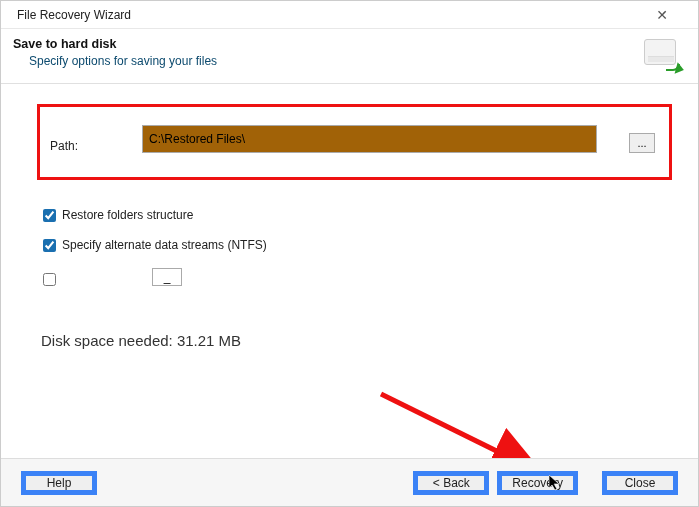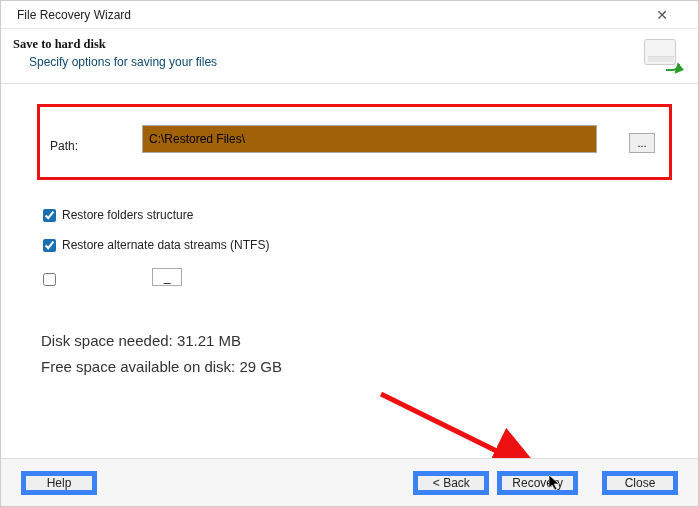--- a/index.html
+++ b/index.html
@@ -28,21 +28,21 @@
       color: #555;
       cursor: pointer;
     }
     .header {
       display: flex;
       align-items: flex-start;
       padding: 8px 16px 10px 12px;
       border-bottom: 1px solid #e0e0e0;
     }
     .header-text { flex: 1; }
-    .header-title { font-weight: bold; font-size: 12.5px; color: #111; font-family: Liberation Serif, serif; }
+    .header-title { font-weight: bold; font-size: 12.5px; color: #111; }
     .header-sub { margin-left: 16px; margin-top: 3px; color: #0c4a6e; font-size: 12px; }
     .header-icon {
       width: 40px; height: 36px; position: relative;
     }
     .drive-body {
       width: 32px; height: 26px; background: #f3f3f3;
       border: 1px solid #ccc; border-radius: 3px;
       position: absolute; top: 2px; left: 2px;
     }
     .drive-label {
@@ -191,31 +191,30 @@
     <div class="browse-btn">...</div>
   </div>
 
   <div class="options">
     <label class="opt-row">
       <input type="checkbox" id="cb1" checked="" style="">
       <span>Restore folders structure</span>
     </label>
     <label class="opt-row">
       <input type="checkbox" id="cb2" checked="" style="">
-      <span>Restore alternate data streams (NTFS)</span>
+      <span>Specify alternate data streams (NTFS)</span>
     </label>
     <label class="opt-row">
       <input type="checkbox" id="cb3" style="">
       <input class="symbol-input" type="text" value="_" style="">
     </label>
   </div>
 
   <div class="disk-info">
     <div>Disk space needed: 31.21 MB</div>
-    <div>Free space available on disk: 29 GB</div>
   </div>
 
   <svg class="red-arrow" style="left:370px; top:300px; width:190px; height:100px;">
     <defs>
       <marker id="ah" markerWidth="12" markerHeight="12" refX="8" refY="5" orient="auto">
         <polygon points="0,0 11,5 0,10" fill="#e11"></polygon>
       </marker>
     </defs>
     <line x1="10" y1="10" x2="160" y2="84" stroke="#e11" stroke-width="5" marker-end="url(#ah)"></line>
   </svg>

